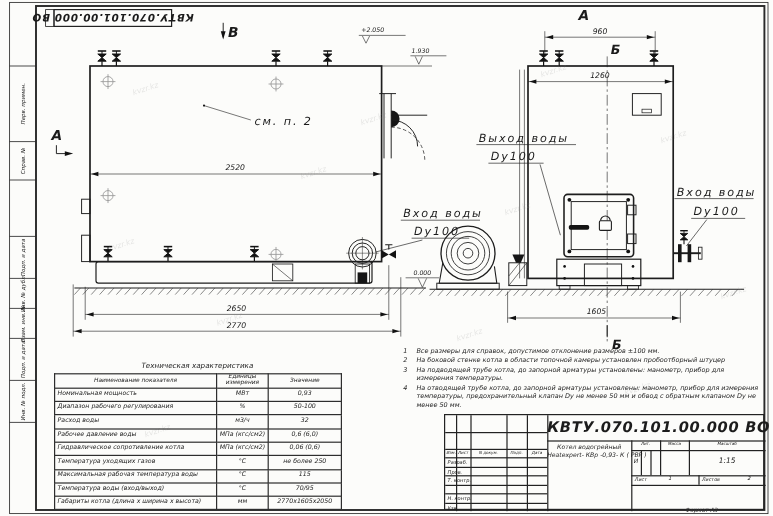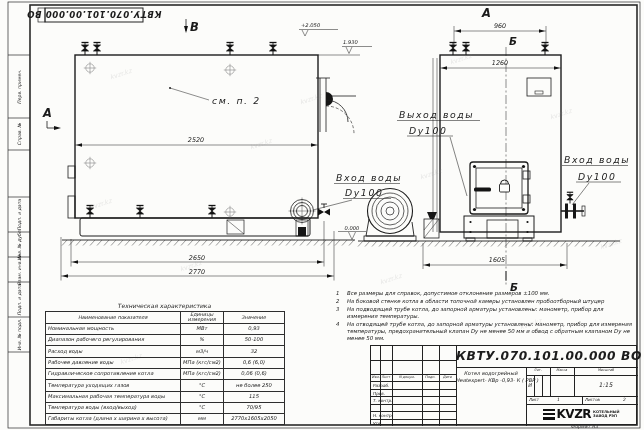--- a/index.html
+++ b/index.html
@@ -447,28 +447,16 @@
     <div class="cell hdr" style="left:179px;top:23px;width:24px;text-align:center">Масса</div>
     <div class="cell hdr" style="left:203px;top:23px;width:64px;text-align:center">Масштаб</div>
     <div class="cell" style="left:155px;top:37px;width:8px;text-align:center;font-size:5px">И</div>
     <div class="cell" style="left:203px;top:36px;width:64px;text-align:center;font-size:6.2px">1:15</div>
 
     <div class="cell" style="left:158px;top:52px;font-size:4px">Лист</div>
     <div class="cell" style="left:186px;top:52px;font-size:4.4px">1</div>
     <div class="cell" style="left:214px;top:52px;font-size:4px">Листов</div>
     <div class="cell" style="left:252px;top:52px;font-size:4.4px">2</div>
 
-    <div id="logo">
-      <div class="bars">
-          <div></div>
-          <div></div>
-          <div></div>
-        </div>
-      <div class="kv">KVZR</div>
-      <div class="co">
-        <div>КОТЕЛЬНЫЙ</div>
-        <div>ЗАВОД РЭП</div>
-      </div>
-    </div>
   </div>
 
   <div id="fmt">Формат  А3</div>
 </div>
 
 </body></html>

